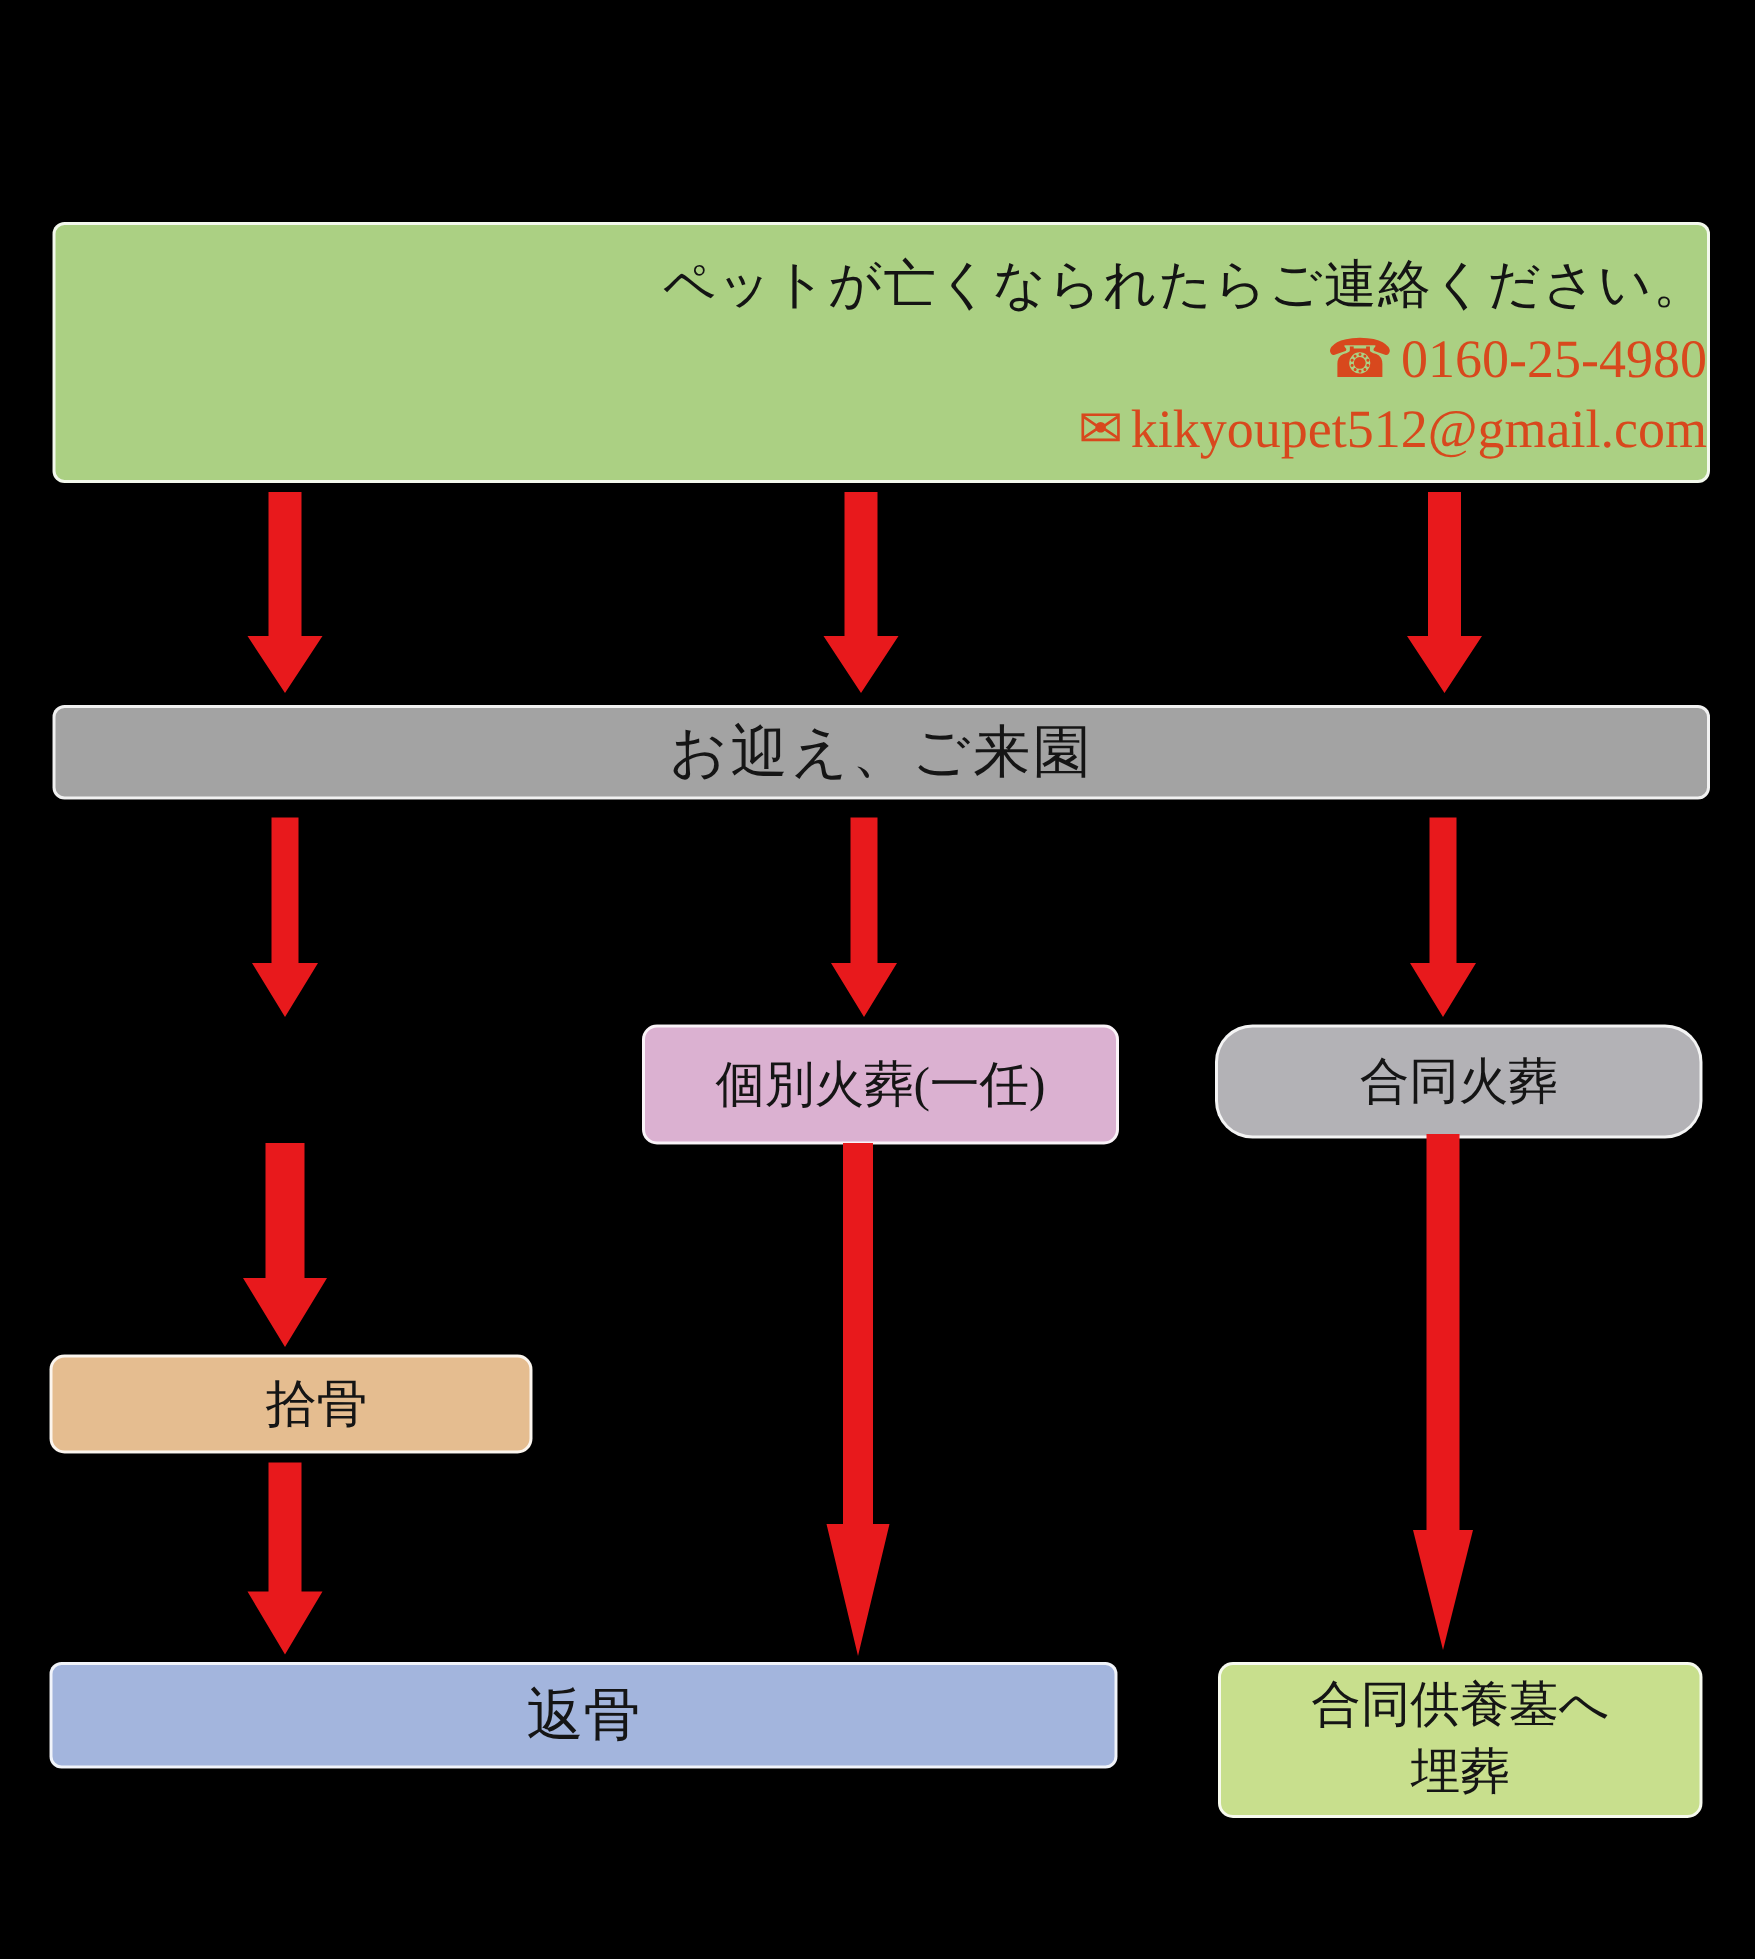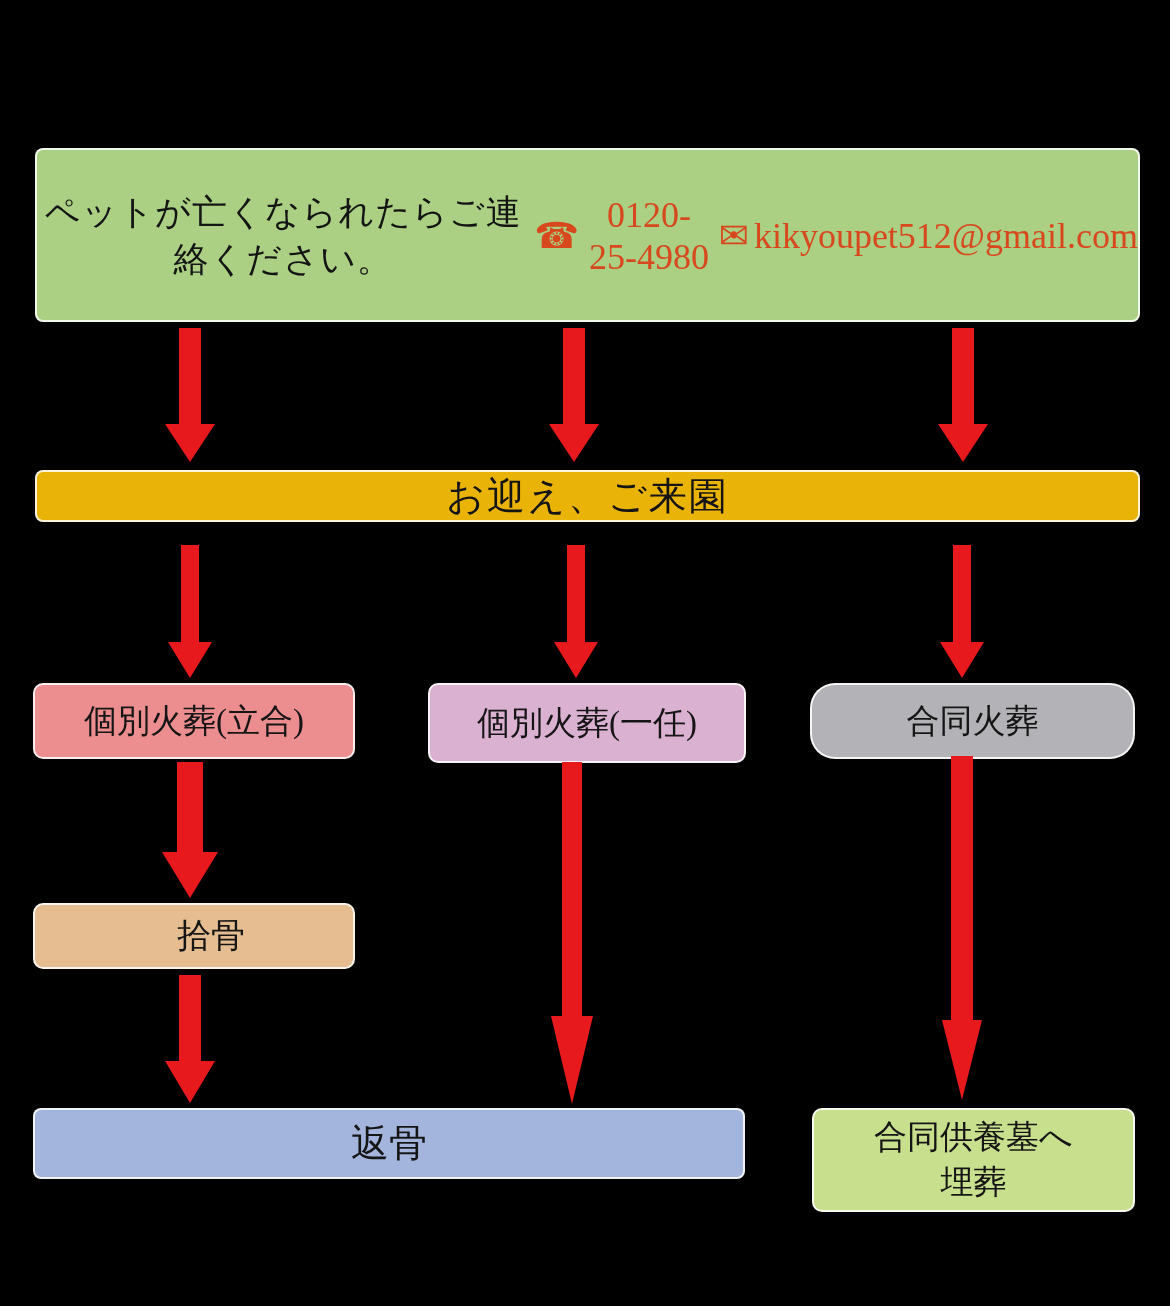--- a/index.html
+++ b/index.html
@@ -6,59 +6,56 @@
   .canvas{
     position:relative;width:1170px;height:1306px;background:#000;
     font-family:"Liberation Serif","DejaVu Serif",serif;overflow:hidden;
   }
   .box{
     position:absolute;display:flex;align-items:center;justify-content:center;
     color:#151515;border:2px solid rgba(255,255,255,0.85);
     border-radius:10px;box-sizing:border-box;text-align:center;
   }
   #header{left:35px;top:148px;width:1105px;height:174px;background:#abd083;
-    flex-direction:row;gap:5px;border-radius:8px;padding-top:2px;}
+    flex-direction:column;gap:5px;border-radius:8px;padding-top:2px;align-items:flex-end;}
   .header-title{font-size:35px;color:#141414;letter-spacing:1px;}
   .contact-line{font-size:36px;color:#d8481d;display:flex;align-items:center;gap:5px;}
   .contact-line .glyph{font-size:36px;line-height:1;}
-  #arrival{left:35px;top:470px;width:1105px;height:52px;background:#eab308;
+  #arrival{left:35px;top:470px;width:1105px;height:63px;background:#a3a3a3;
     font-size:38px;border-radius:8px;letter-spacing:2px;}
   #opt-attended{left:33px;top:683px;width:322px;height:76px;background:#ec8e90;font-size:33px;}
   #opt-entrusted{left:428px;top:683px;width:318px;height:80px;background:#dbb1d1;font-size:33px;}
   #opt-joint{left:810px;top:683px;width:325px;height:76px;background:#b3b2b6;font-size:33px;border-radius:25px;}
   #pickup{left:33px;top:903px;width:322px;height:66px;background:#e5bd90;font-size:34px;padding-left:34px;}
   #return{left:33px;top:1108px;width:712px;height:71px;background:#a3b5dd;font-size:38px;border-radius:8px;}
   #burial{left:812px;top:1108px;width:323px;height:104px;background:#c8df8d;
     font-size:33px;flex-direction:column;line-height:1.35;}
   svg.arrows{position:absolute;left:0;top:0;pointer-events:none;}
 </style>
 </head>
 <body>
 
 <div class="canvas">
 
   <div class="box" id="header">
     <div class="header-title">ペットが亡くなられたらご連絡ください。</div>
     <div class="contact-line">
       <span class="glyph">☎</span>
-      <span>0120-25-4980</span>
+      <span>0160-25-4980</span>
     </div>
     <div class="contact-line">
       <span class="glyph">✉</span>
       <span>kikyoupet512@gmail.com</span>
     </div>
   </div>
 
   <div class="box" id="arrival">
     <span>お迎え、ご来園</span>
   </div>
 
-  <div class="box" id="opt-attended">
-    <span>個別火葬(立合)</span>
-  </div>
   <div class="box" id="opt-entrusted">
     <span>個別火葬(一任)</span>
   </div>
   <div class="box" id="opt-joint">
     <span>合同火葬</span>
   </div>
 
   <div class="box" id="pickup">
     <span>拾骨</span>
   </div>

